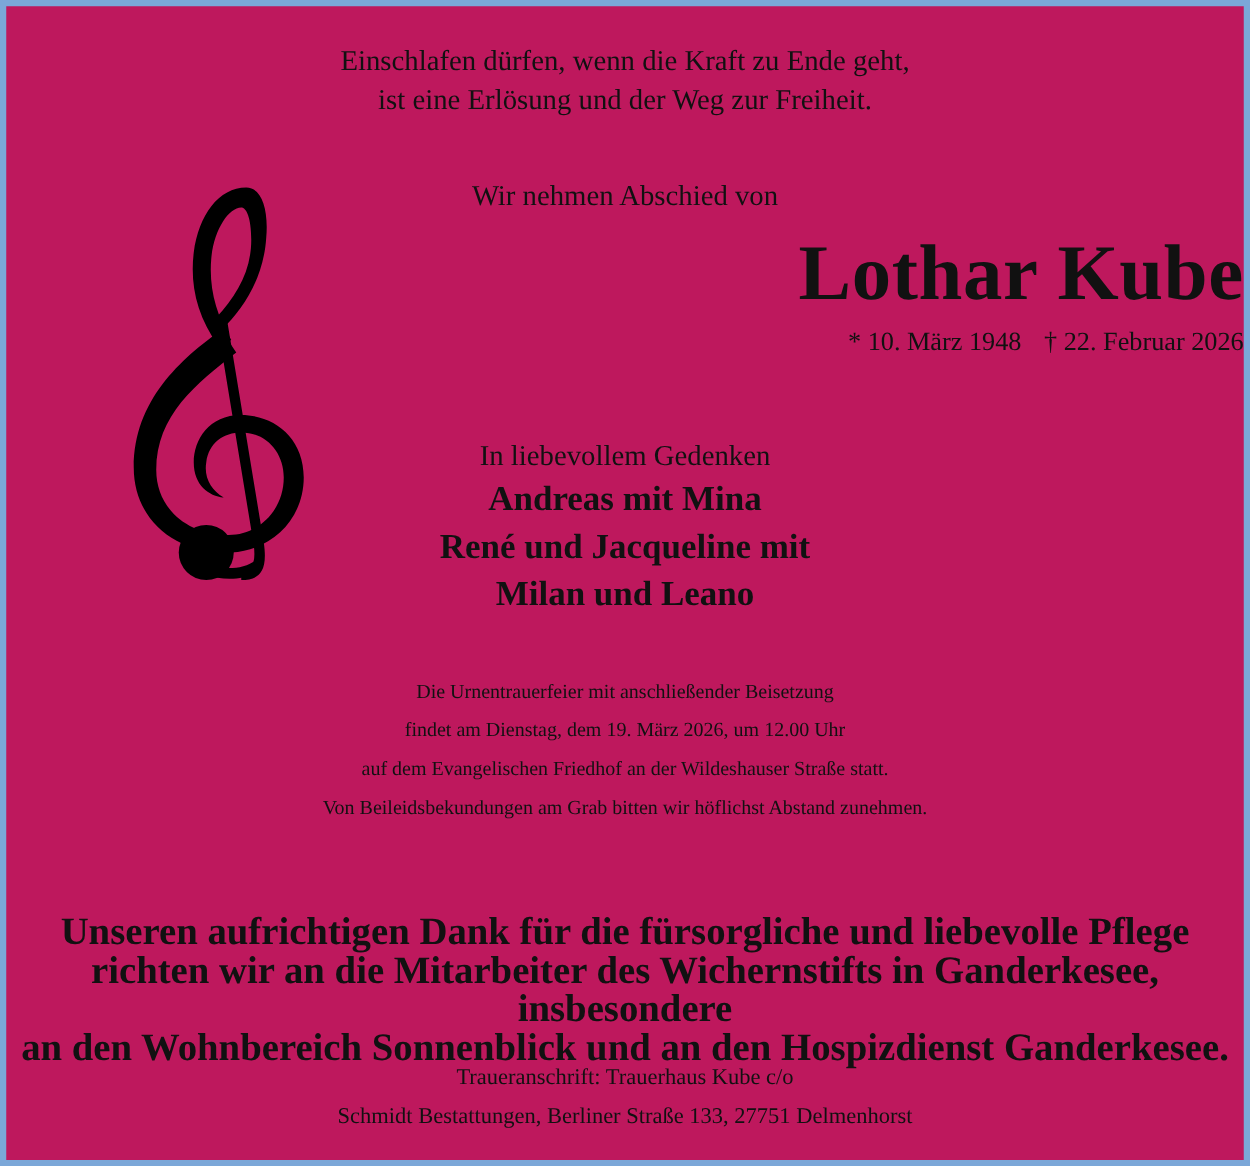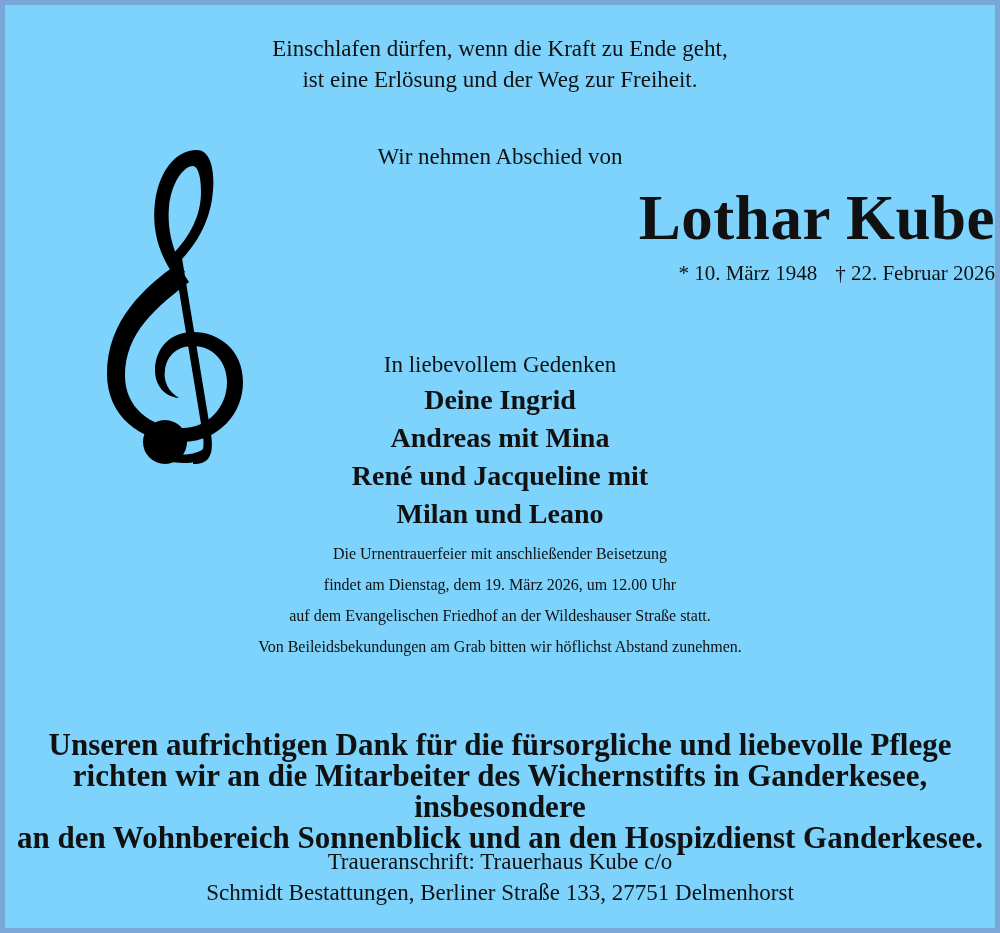--- a/index.html
+++ b/index.html
@@ -7,34 +7,34 @@
       width: 1000px; height: 933px;
       background: #7ba7d8;
       font-family: "Liberation Serif", "DejaVu Serif", serif;
       color: #111;
       position: relative;
       overflow: hidden;
     }
     .frame {
       position: absolute;
       left: 5px; top: 5px; right: 5px; bottom: 5px;
-      background: #7dd3fc;
+      background: #be185d;
     }
     .block { position: absolute; left: 0; right: 0; text-align: center; }
     .quote { top: 28px; font-size: 23px; line-height: 31px; }
     .intro { top: 137px; font-size: 23px; line-height: 30px; }
     .name { top: 177px; font-size: 63px; font-weight: bold; line-height: 72px; letter-spacing: 0.5px; text-align: right; }
     .dates { top: 254px; font-size: 21px; line-height: 28px; text-align: right; }
     .dates .sep { display: inline-block; width: 18px; }
     .mourn-label { top: 345px; font-size: 23px; line-height: 30px; }
     .mourners { top: 376px; font-size: 28px; font-weight: bold; line-height: 38px; }
     .mourners div { height: 38px; }
     .ceremony { top: 533px; font-size: 16px; line-height: 31px; }
     .thanks { top: 724px; font-size: 31px; line-height: 31px; font-weight: bold; }
-    .address { top: 841px; font-size: 23px; line-height: 31px; }
+    .address { top: 841px; font-size: 18px; line-height: 31px; }
     .clef {
       position: absolute; left: 92px; top: 137px; width: 150px; height: 325px;
     }
   </style>
 </head>
 <body>
 
 <div class="frame">
 
   <svg class="clef" viewBox="0 0 150 325">
@@ -79,21 +79,20 @@
 
   <div class="block name">Lothar Kube</div>
 
   <div class="block dates">
     <span>* 10. März 1948</span><span class="sep"></span><span>† 22. Februar 2026</span>
   </div>
 
   <div class="block mourn-label">In liebevollem Gedenken</div>
 
   <div class="block mourners">
-    <div>Deine Ingrid</div>
     <div>Andreas mit Mina</div>
     <div>René und Jacqueline mit</div>
     <div>Milan und Leano</div>
   </div>
 
   <div class="block ceremony">
     <div>Die Urnentrauerfeier mit anschließender Beisetzung</div>
     <div>findet am Dienstag, dem 19. März 2026, um 12.00 Uhr</div>
     <div>auf dem Evangelischen Friedhof an der Wildeshauser Straße statt.</div>
     <div>Von Beileidsbekundungen am Grab bitten wir höflichst Abstand zunehmen.</div>

